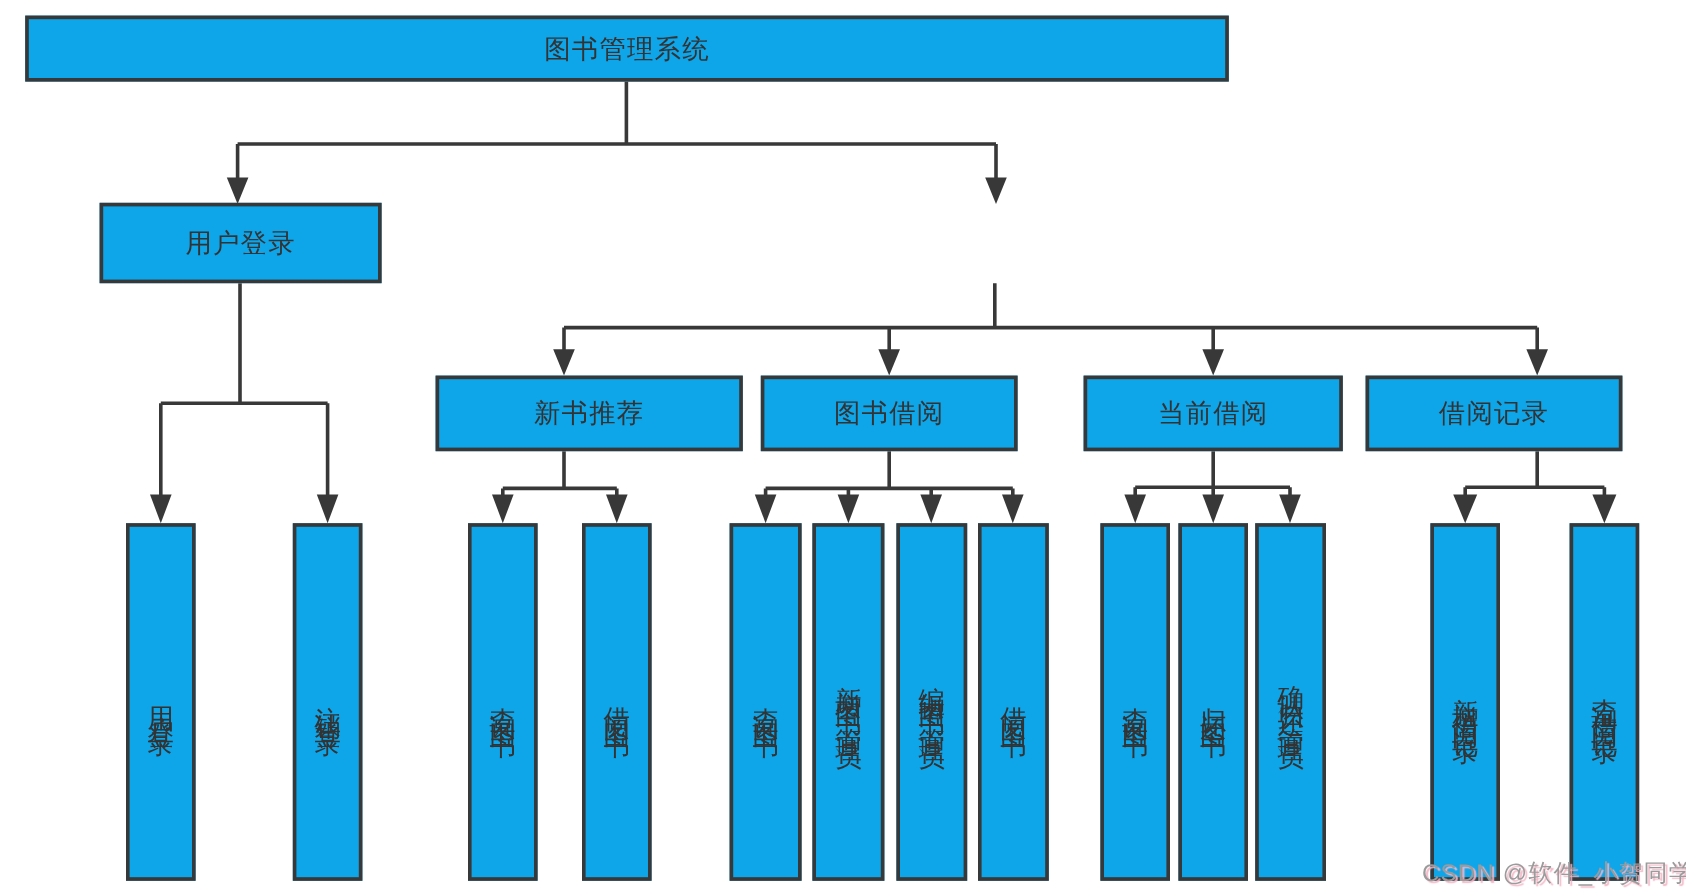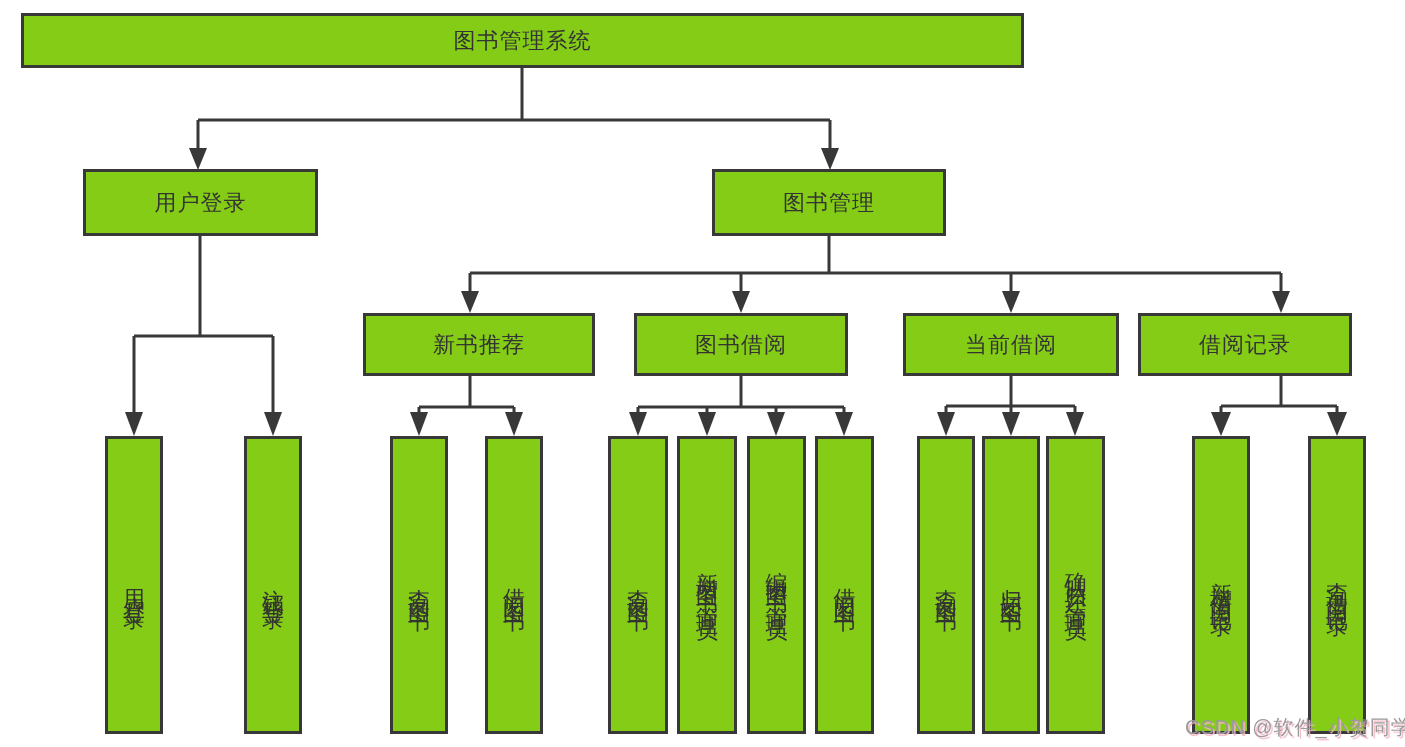--- a/index.html
+++ b/index.html
@@ -20,21 +20,21 @@
     left: 0;
     top: 0;
     width: 1405px;
     height: 747px;
     pointer-events: none;
   }
   .node {
     position: absolute;
     box-sizing: border-box;
     border: 3px solid #383838;
-    background: #84cc16;
+    background: #0ea5e9;
     color: #333333;
     display: flex;
     align-items: center;
     justify-content: center;
     text-align: center;
     z-index: 2;
   }
   .hnode {
     font-size: 22px;
     letter-spacing: 1px;
@@ -45,21 +45,21 @@
     text-orientation: mixed;
     font-size: 22px;
     letter-spacing: 7px;
     line-height: 1;
   }
   .root-node    { left: 21px;  top: 13px;  width: 1003px; height: 55px; }
 
   .n-user-login { left: 83px;  top: 169px; width: 235px;  height: 67px; }
   .n-book-mgmt  { left: 712px; top: 169px; width: 234px;  height: 67px; }
 
-  .n-newbook    { left: 363px;  top: 313px; width: 232px; height: 63px; }
+  .n-newbook    { left: 363px;  top: 313px; width: 256px; height: 63px; }
   .n-borrowing  { left: 634px;  top: 313px; width: 214px; height: 63px; }
   .n-current    { left: 903px;  top: 313px; width: 216px; height: 63px; }
   .n-records    { left: 1138px; top: 313px; width: 214px; height: 63px; }
 
   .leaf { top: 436px; height: 298px; width: 58px; }
   .l-login    { left: 105px;  }
   .l-logout   { left: 244px;  }
   .l-query1   { left: 390px;  }
   .l-borrow1  { left: 485px;  }
   .l-query2   { left: 608px;  width: 60px; }
@@ -128,21 +128,20 @@
       <polygon points="1002,412 1020,412 1011,436"></polygon>
       <polygon points="1066,412 1084,412 1075,436"></polygon>
       <polygon points="1211,412 1231,412 1221,436"></polygon>
       <polygon points="1327,412 1347,412 1337,436"></polygon>
     </g>
   </svg>
 
   <div class="node hnode root-node">图书管理系统</div>
 
   <div class="node hnode n-user-login">用户登录</div>
-  <div class="node hnode n-book-mgmt">图书管理</div>
 
   <div class="node hnode n-newbook">新书推荐</div>
   <div class="node hnode n-borrowing">图书借阅</div>
   <div class="node hnode n-current">当前借阅</div>
   <div class="node hnode n-records">借阅记录</div>
 
   <div class="node vnode leaf l-login">用户登录</div>
   <div class="node vnode leaf l-logout">注销登录</div>
 
   <div class="node vnode leaf l-query1">查询图书</div>

